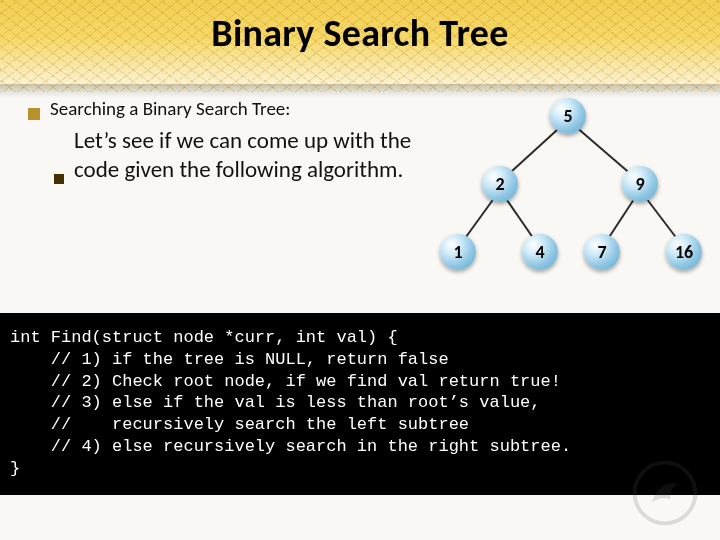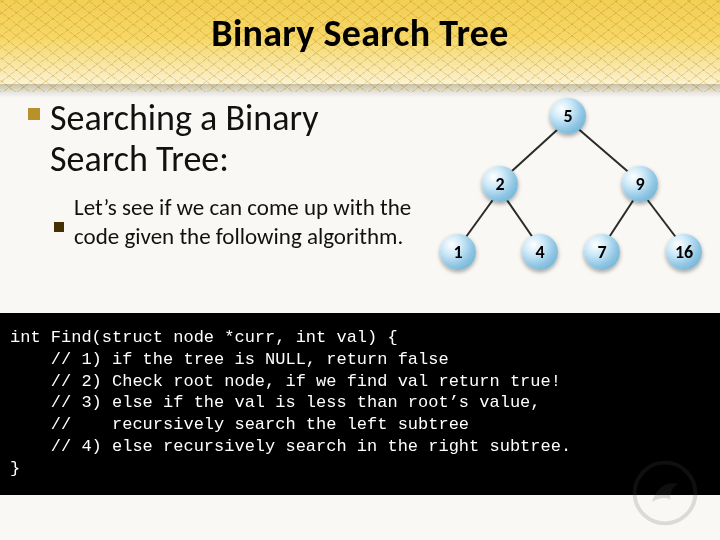--- a/index.html
+++ b/index.html
@@ -27,22 +27,22 @@
     text-align:center;
     font-weight:700;font-size:38px;color:#000;
     letter-spacing:.3px;
   }
   .content{
     position:absolute;left:28px;top:98px;width:390px;
     color:#111;
   }
   .bullet-row{display:flex;align-items:flex-start;gap:10px;margin-bottom:6px}
   .sq{width:12px;height:12px;background:#b7912a;margin-top:10px;flex:0 0 12px}
-  .h1line{font-size:36px;line-height:1.15}
-  .sub{display:flex;align-items:center;gap:10px;margin-left:26px;margin-top:12px}
+  .h1line{font-size:19px;line-height:1.15}
+  .sub{display:flex;align-items:flex-end;gap:10px;margin-left:26px;margin-top:6px}
   .sq2{width:10px;height:10px;background:#443000;margin-top:10px;flex:0 0 10px}
   .subtext{font-size:23px;line-height:1.25}
   
   .tree{position:absolute;left:430px;top:90px;width:280px;height:190px}
   .tree svg{position:absolute;left:0;top:0}
   .node{
     position:absolute;width:36px;height:36px;border-radius:50%;
     background:radial-gradient(circle at 32% 30%,#fff 0%,#cfeaf8 28%,#8fc6e4 60%,#5ea6c9 100%);
     box-shadow:0 2px 4px rgba(0,0,0,.35);
     display:flex;align-items:center;justify-content:center;

